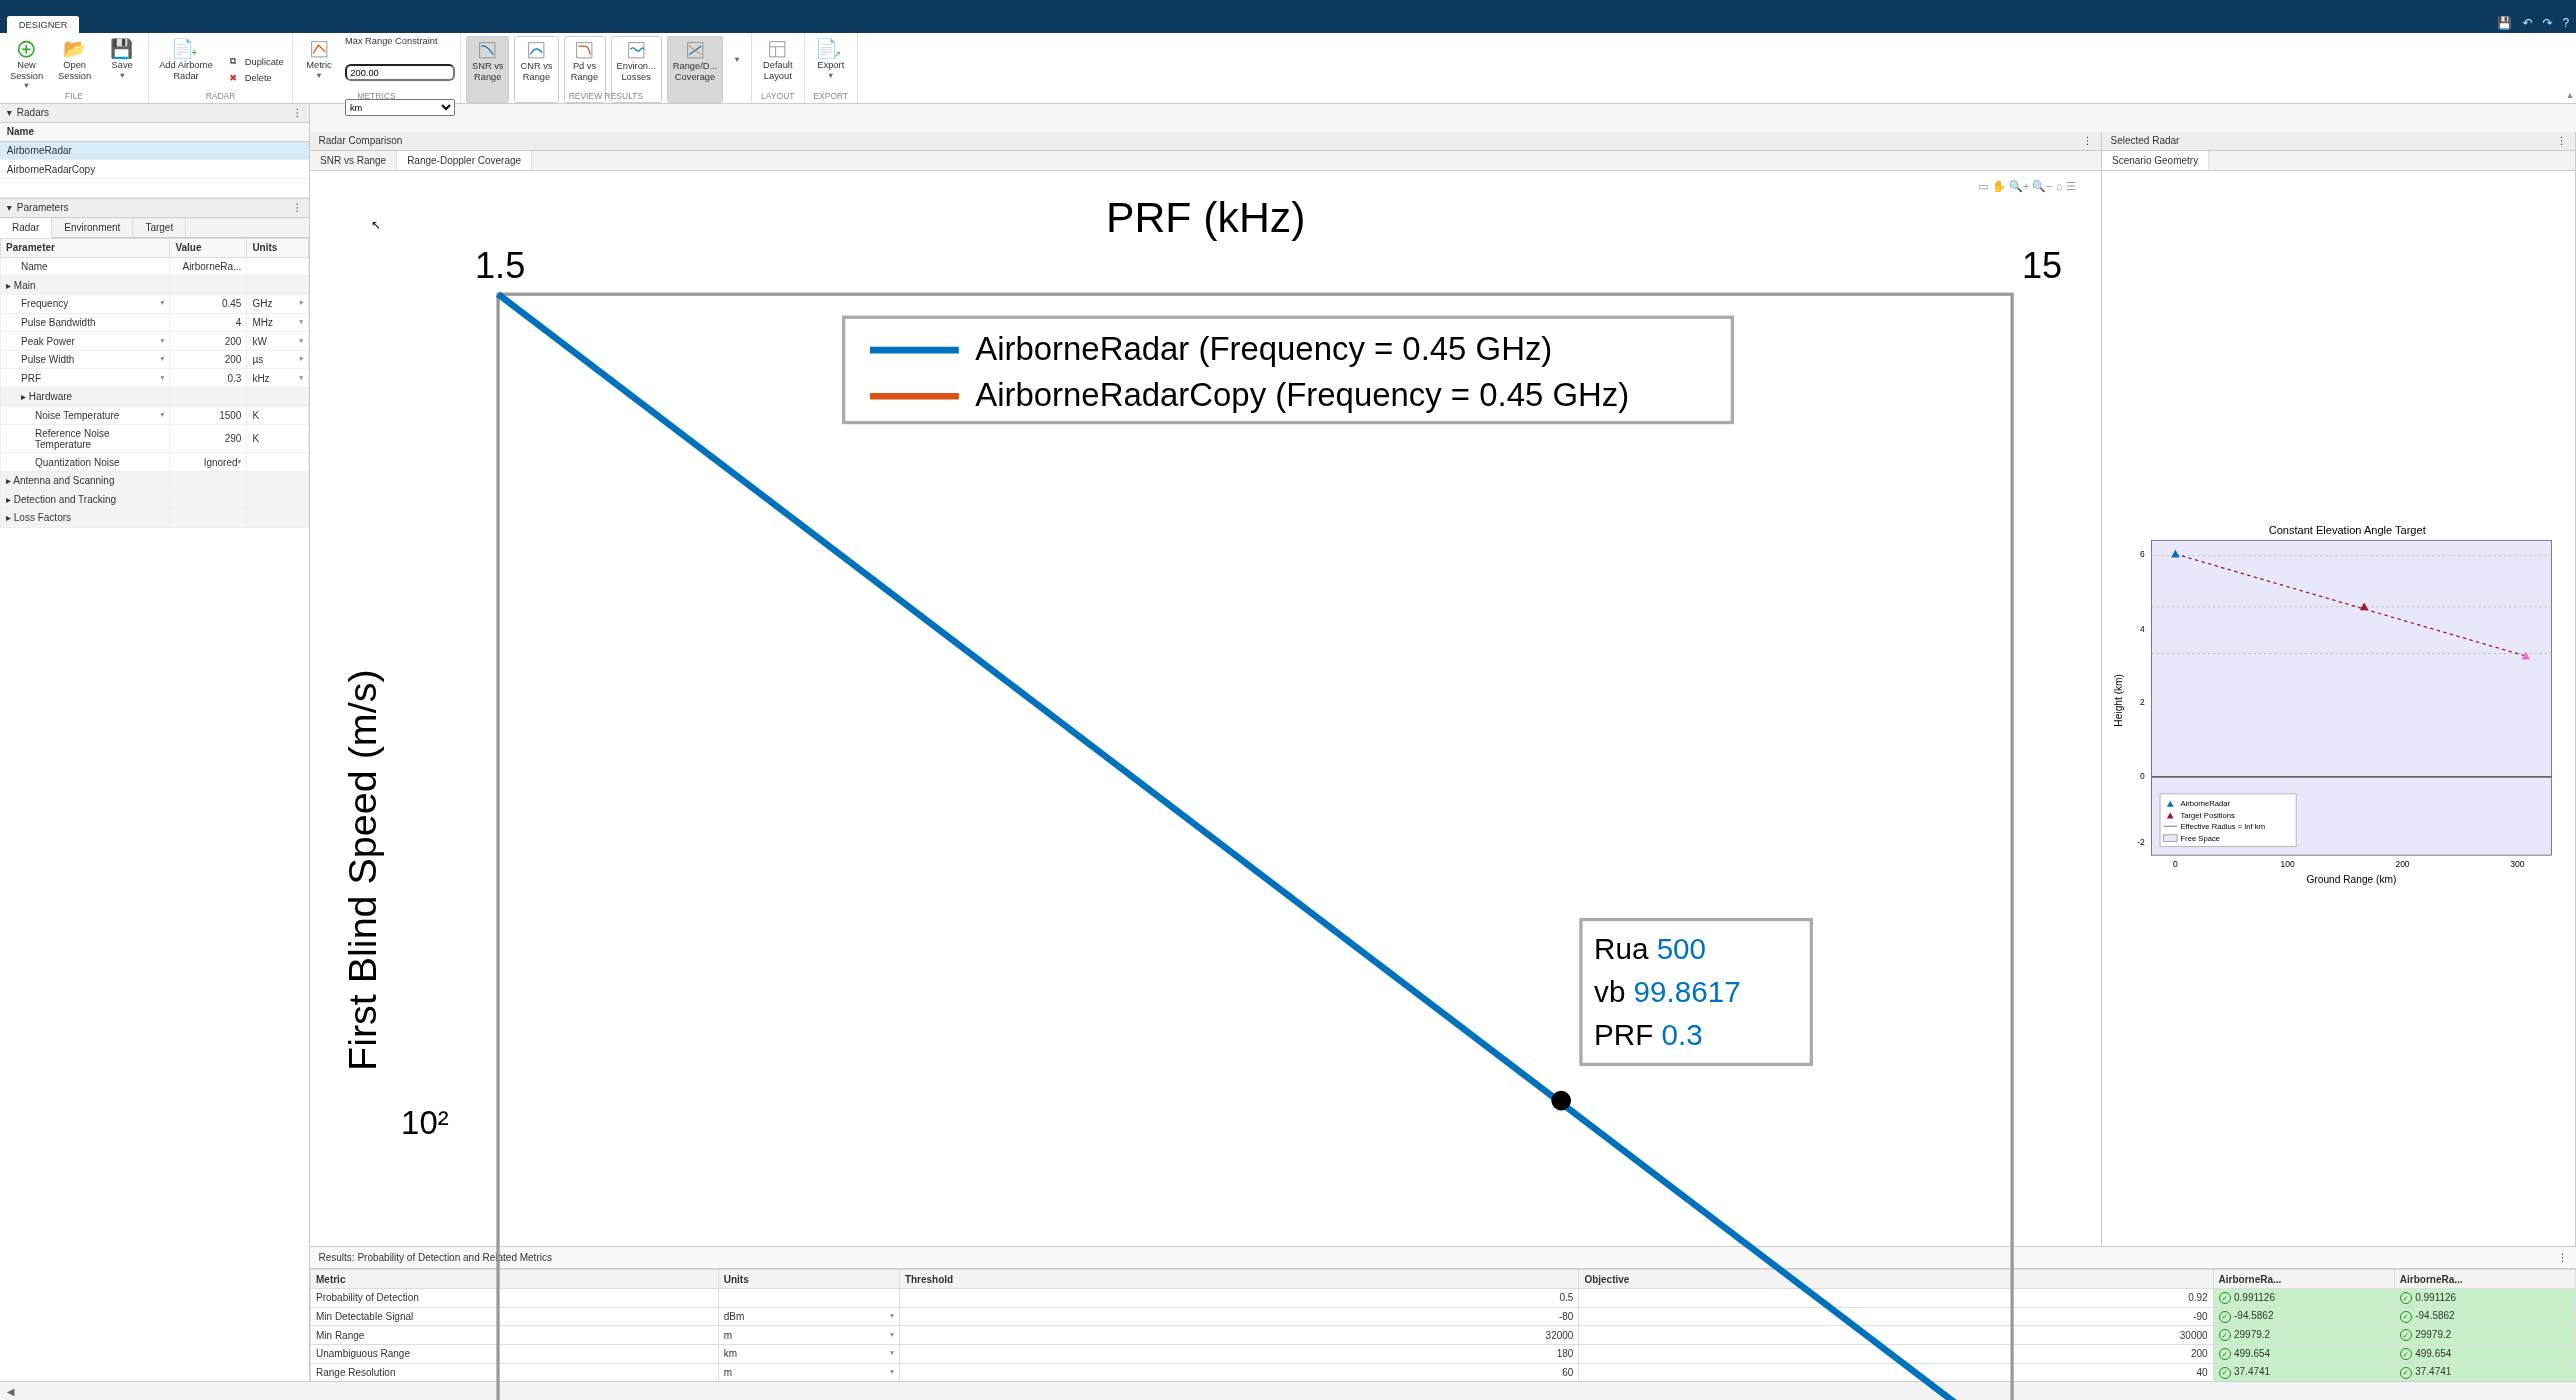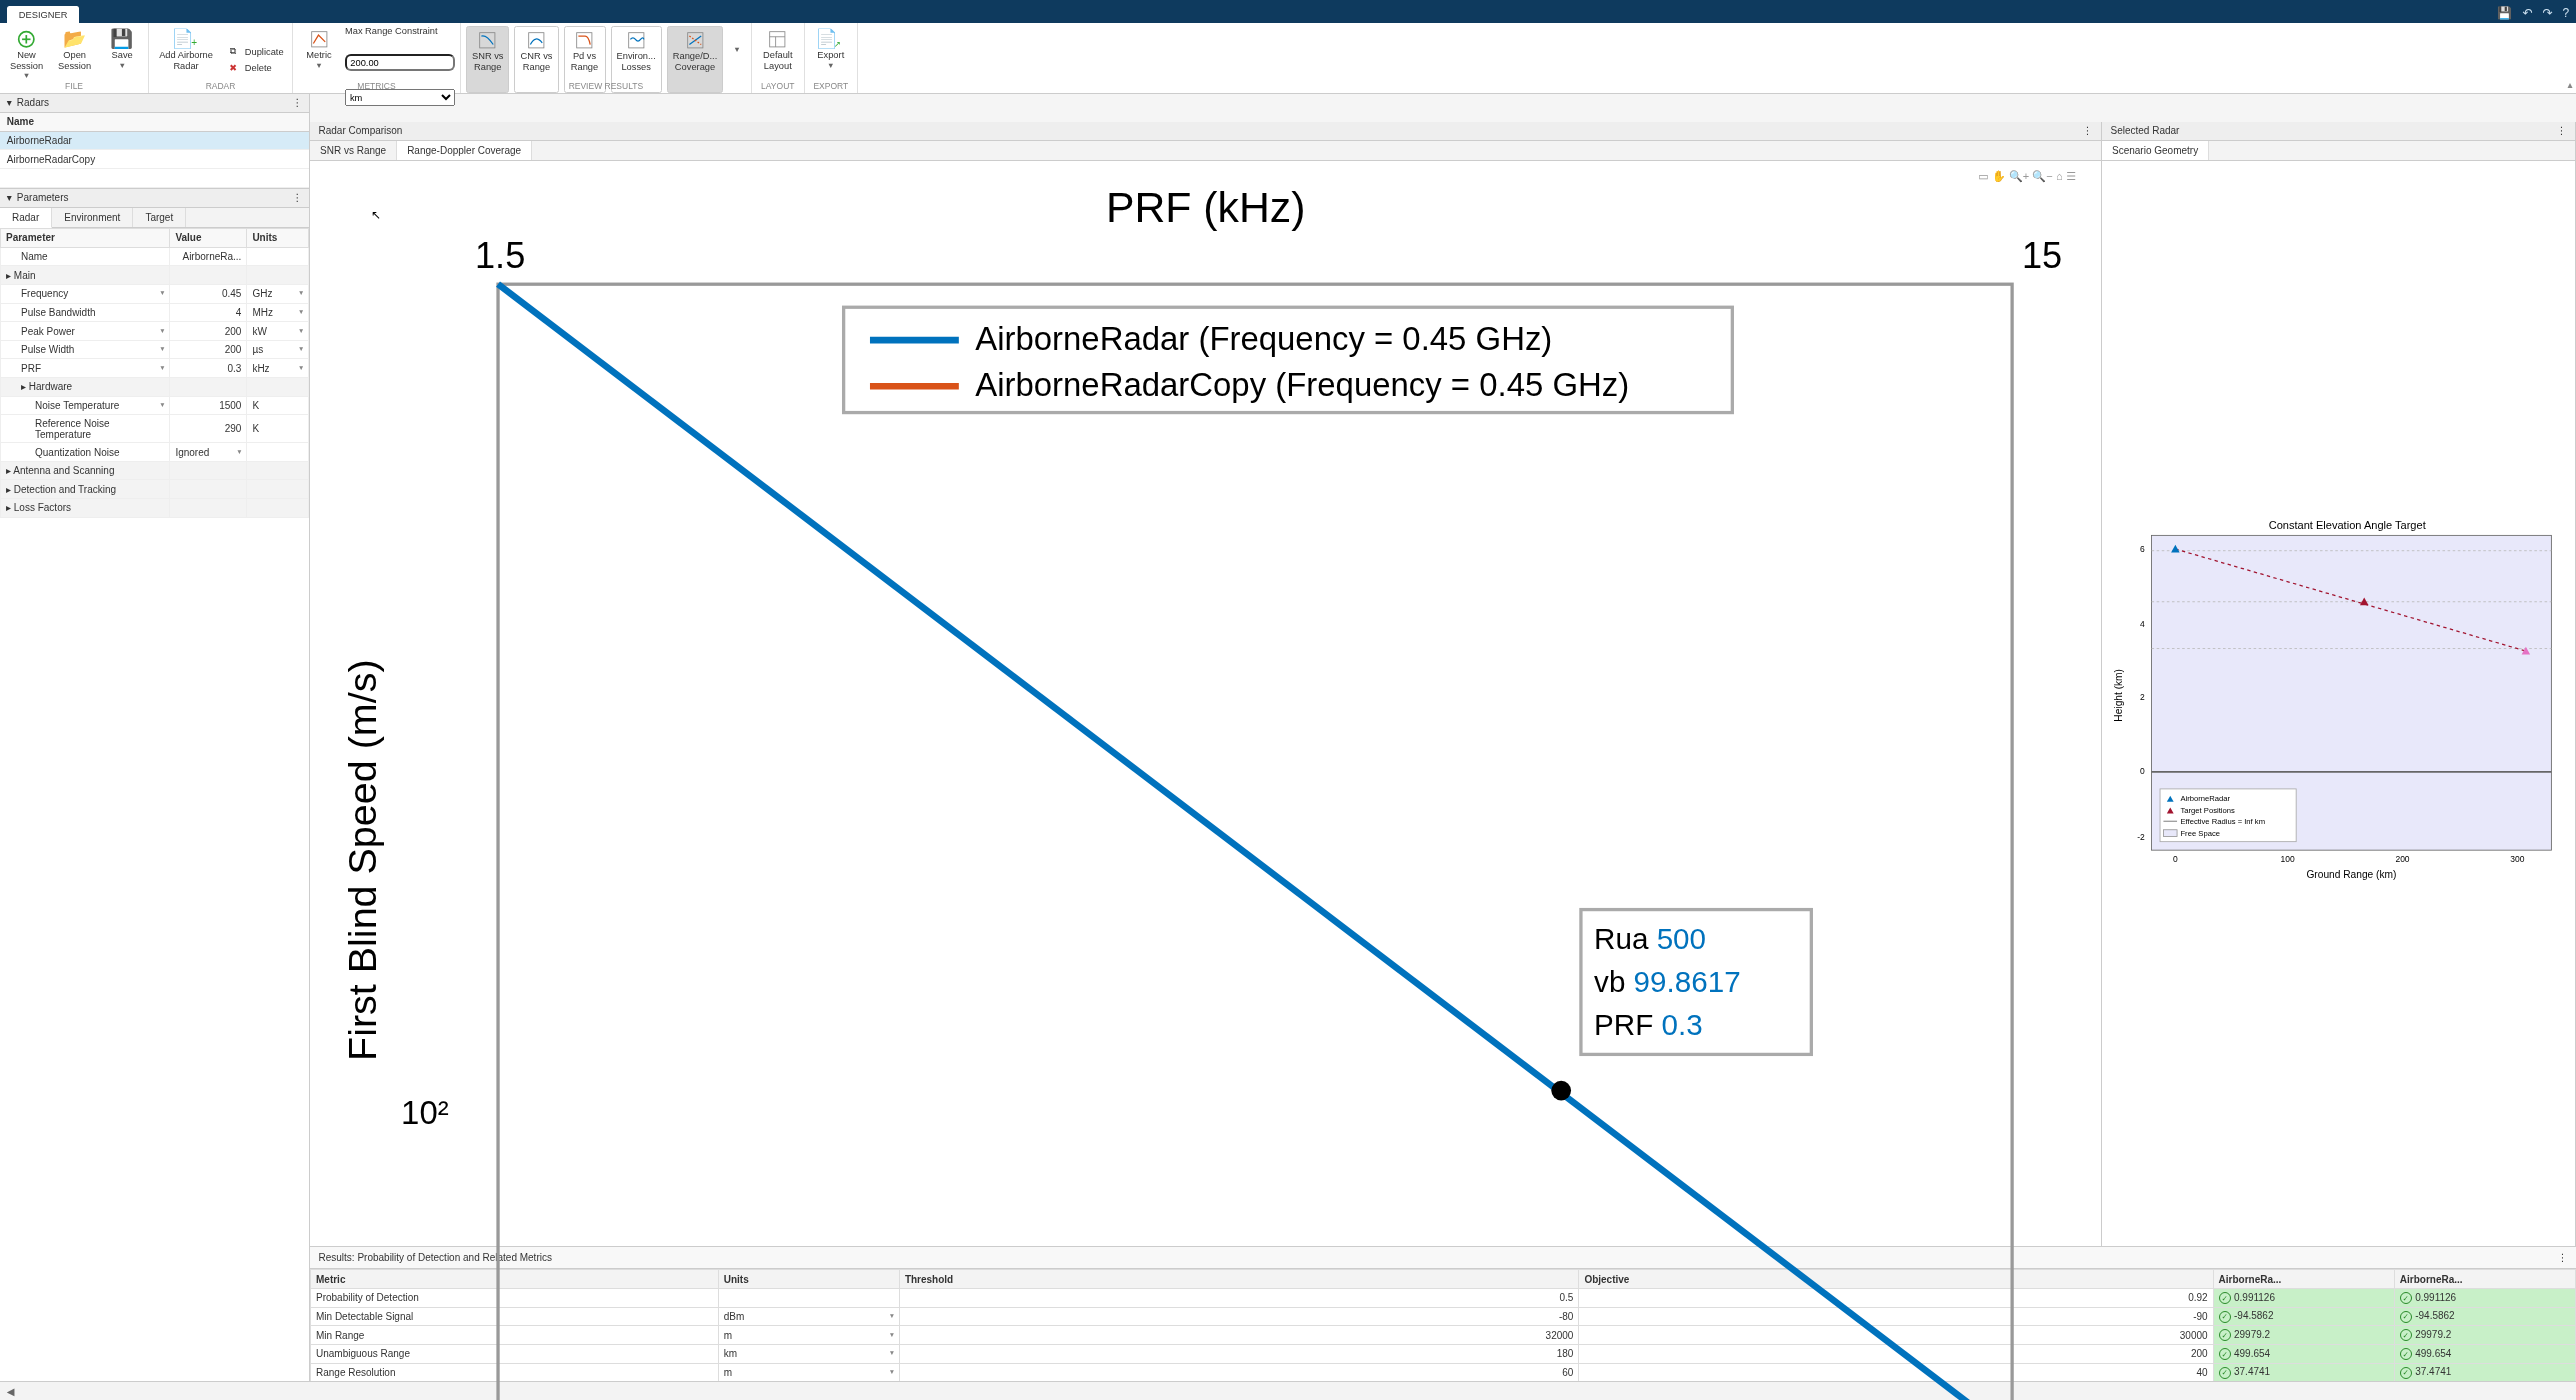--- a/index.html
+++ b/index.html
@@ -1,20 +1,20 @@
 <!DOCTYPE html>
 <html style="font-size:13.5px"><head>
 <meta charset="utf-8">
 <style>
 * { box-sizing: border-box; margin: 0; padding: 0; font-family: Arial, Helvetica, sans-serif; }
 body { background: #f5f5f5; font-size: 10px; color: #333; overflow: hidden; }
 .app { display: flex; flex-direction: column; height: 100vh; width: 100vw; }
 
 
-.titlebar { background: #0e3a5e; height: 23px; display: flex; align-items: flex-end; padding: 0 6.8px; color: #fff; justify-content: space-between; }
+.titlebar { background: #0e3a5e; height: 33px; display: flex; align-items: flex-end; padding: 0 6.8px; color: #fff; justify-content: space-between; }
 .titlebar-left { display: flex; }
 .tab-designer { background: #fff; color: #333; padding: 3.4px 12px; font-size: 9.3px; border-radius: 2.5px 2.5px 0 0; }
 .titlebar-right { display: flex; gap: 10px; align-items: center; padding-bottom: 3.4px; }
 .titlebar-right .tb-icon { color: #cfe3f2; cursor: pointer; font-size: 12px; }
 
 
 .toolstrip { background: #fff; border-bottom: 0.8px solid #ccc; display: flex; height: 71px; }
 .ts-group { border-right: 0.8px solid #e0e0e0; display: flex; flex-direction: column; padding: 3.4px 5px 0 5px; position: relative; }
 .ts-group-label { position: absolute; bottom: 0; left: 0; right: 0; text-align: center; font-size: 8.5px; color: #888; padding: 1.7px 0; }
 .ts-row { display: flex; gap: 5px; flex: 1; }
@@ -346,21 +346,21 @@
                 <td class="col-v " style="text-align:right">1500</td>
                 <td class="">K</td>
               </tr>
               <tr>
                 <td class="indent2 ">Reference Noise Temperature</td>
                 <td class="col-v " style="text-align:right">290</td>
                 <td class="">K</td>
               </tr>
               <tr>
                 <td class="indent2 ">Quantization Noise</td>
-                <td class="col-v dd" style="text-align:left">Ignored</td>
+                <td class="col-v dd" style="text-align:right">Ignored</td>
                 <td class=""></td>
               </tr>
               <tr class="group-row">
                 <td class="">▸ Antenna and Scanning</td>
                 <td></td>
                 <td></td>
               </tr>
               <tr class="group-row">
                 <td class="">▸ Detection and Tracking</td>
                 <td></td>

